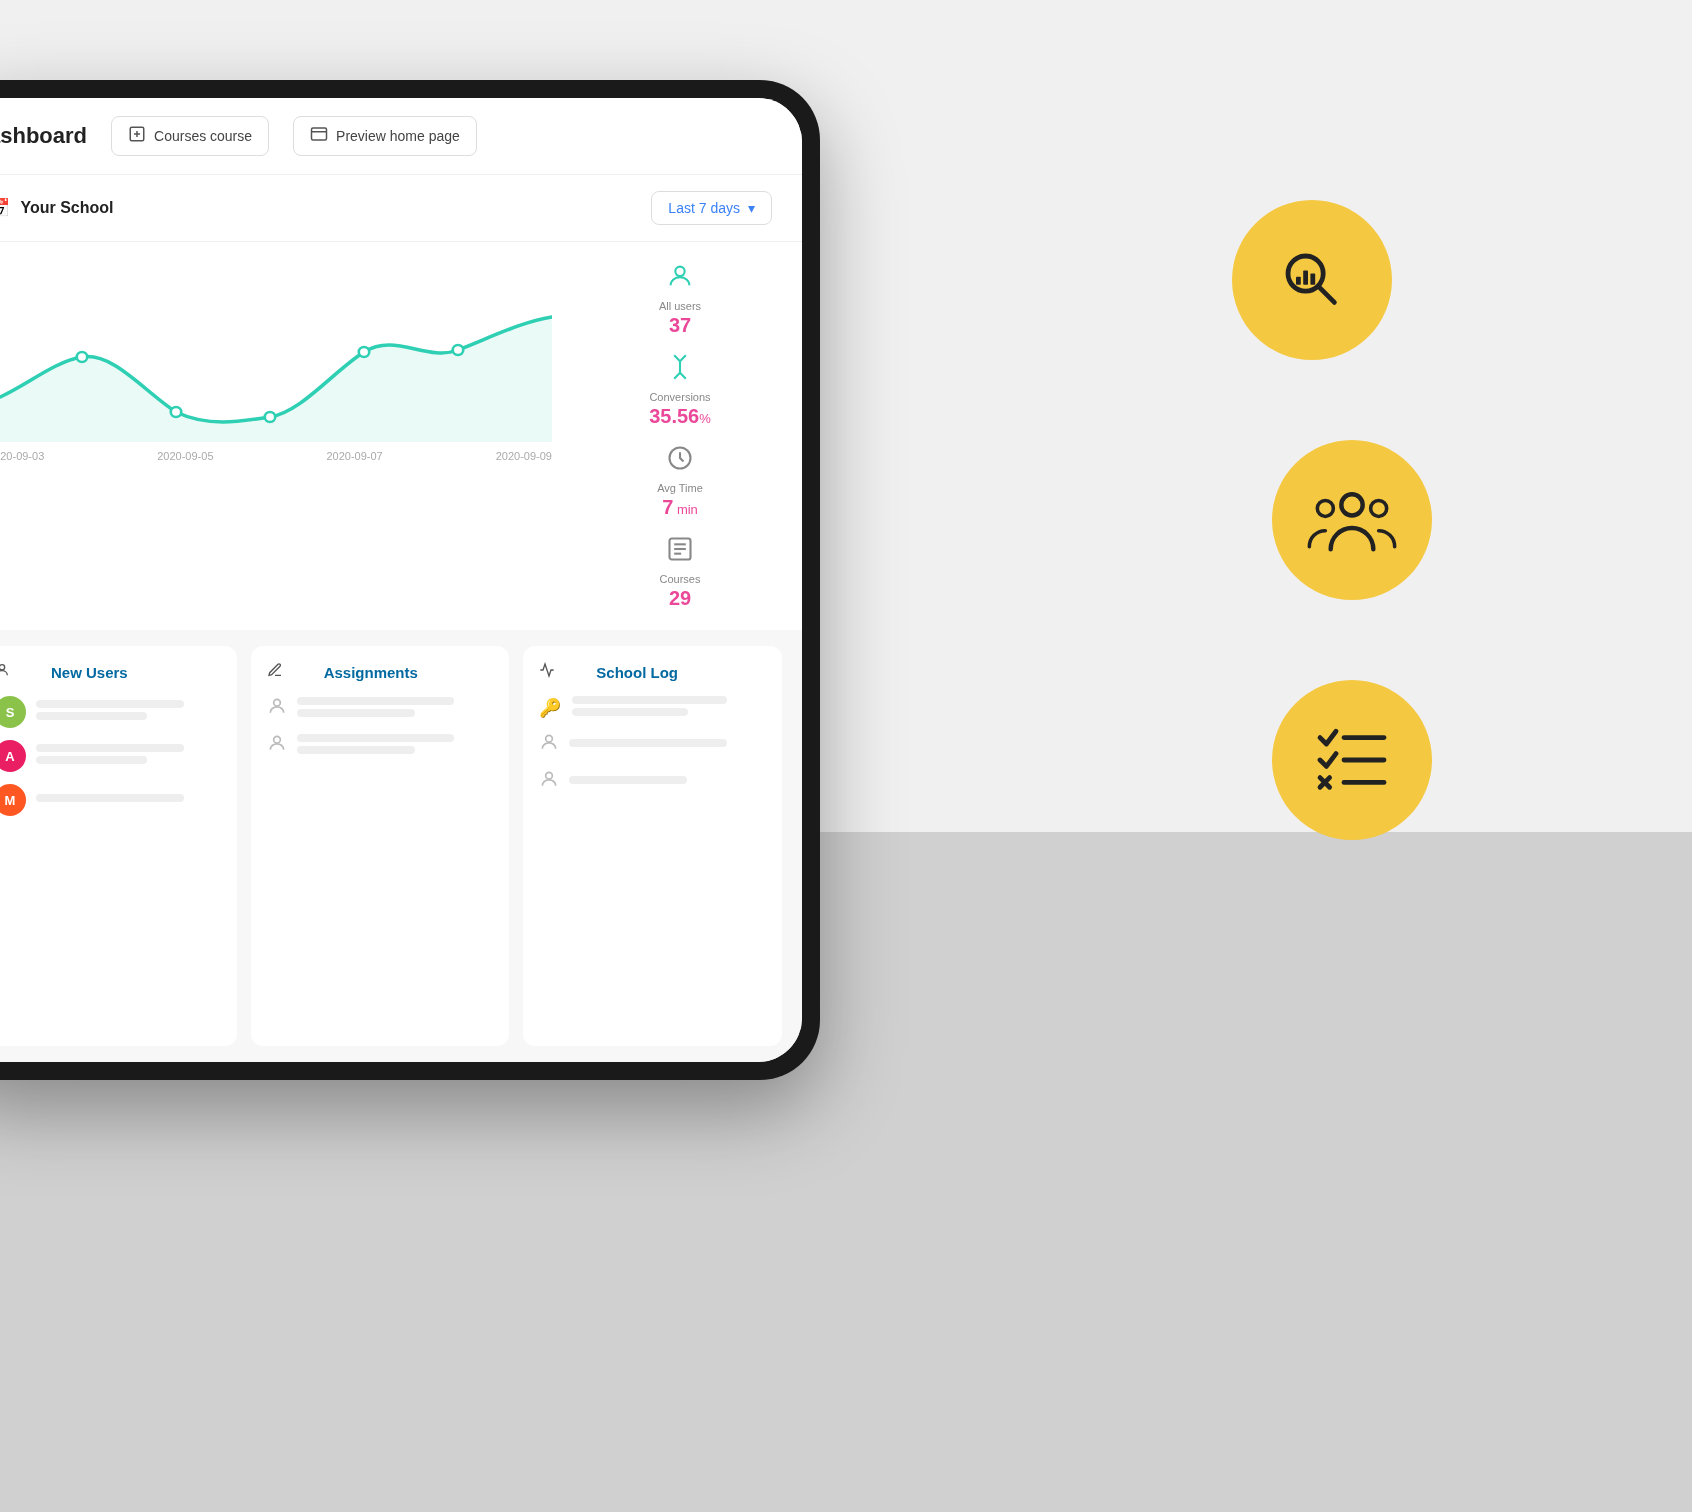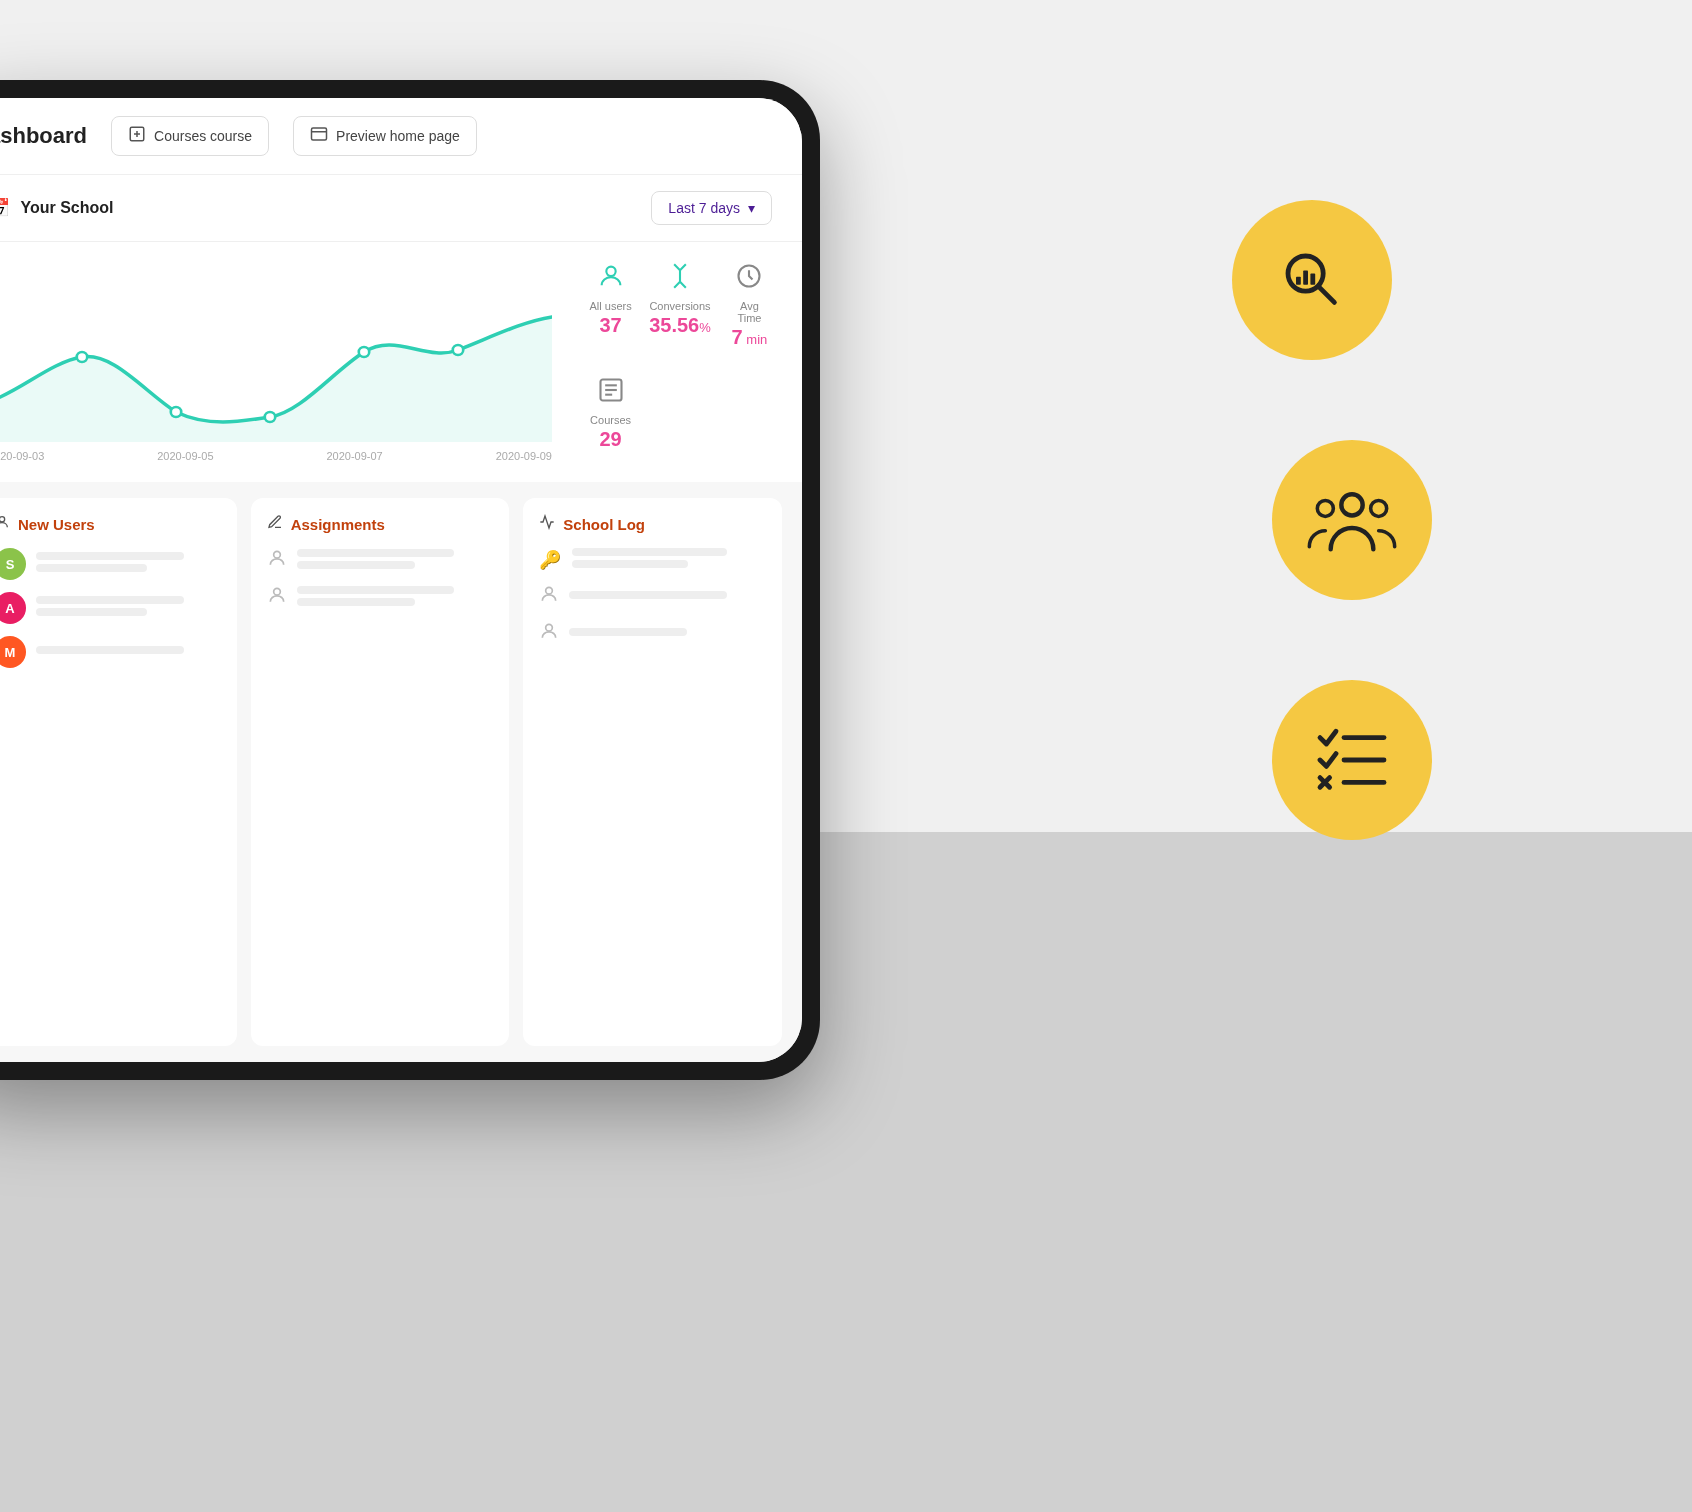--- a/index.html
+++ b/index.html
@@ -122,21 +122,21 @@
     .date-filter {
       display: flex;
       align-items: center;
       gap: 8px;
       padding: 8px 16px;
       border: 1.5px solid #ddd;
       border-radius: 8px;
       background: #fff;
       cursor: pointer;
       font-size: 14px;
-      color: #4c1d95;
+      color: #3b82f6;
       justify-content: center;
     }
 
     
     .chart-stats-area {
       background: #fff;
       padding: 20px 30px;
       display: flex;
       gap: 20px;
       flex-shrink: 0;
@@ -158,21 +158,21 @@
       justify-content: space-between;
       font-size: 11px;
       color: #aaa;
       margin-top: 4px;
     }
 
     
     .stats-right {
       width: 200px;
       display: grid;
-      grid-template-columns: 1fr 1fr 1fr;
+      grid-template-columns: 1fr;
       gap: 16px;
       padding-left: 16px;
     }
 
     .stat-item {
       display: flex;
       flex-direction: column;
       align-items: center;
       text-align: center;
     }
@@ -227,21 +227,22 @@
     }
 
     .card-title-icon {
       font-size: 16px;
       color: #555;
     }
 
     .card-title {
       font-size: 15px;
       font-weight: 600;
-      color: #c2410c;
+      color: #0369a1;
+      margin-left: 33px;
     }
 
     .card-list-item {
       display: flex;
       align-items: center;
       gap: 10px;
       margin-bottom: 12px;
     }
 
     .avatar-circle {

